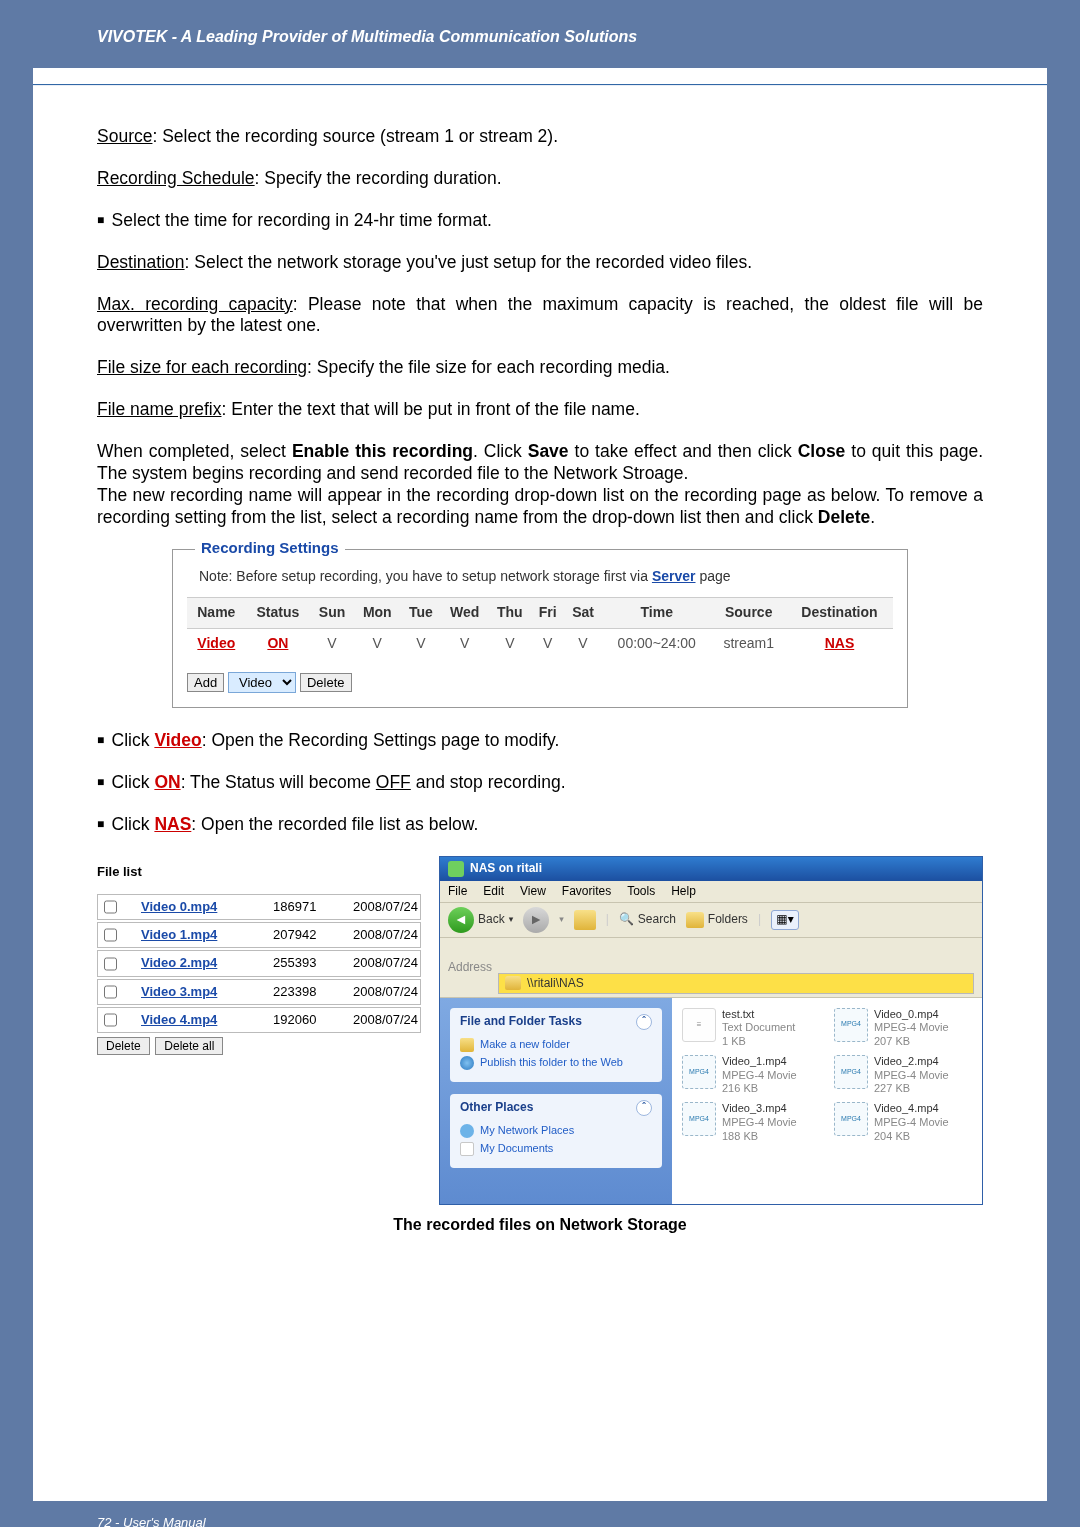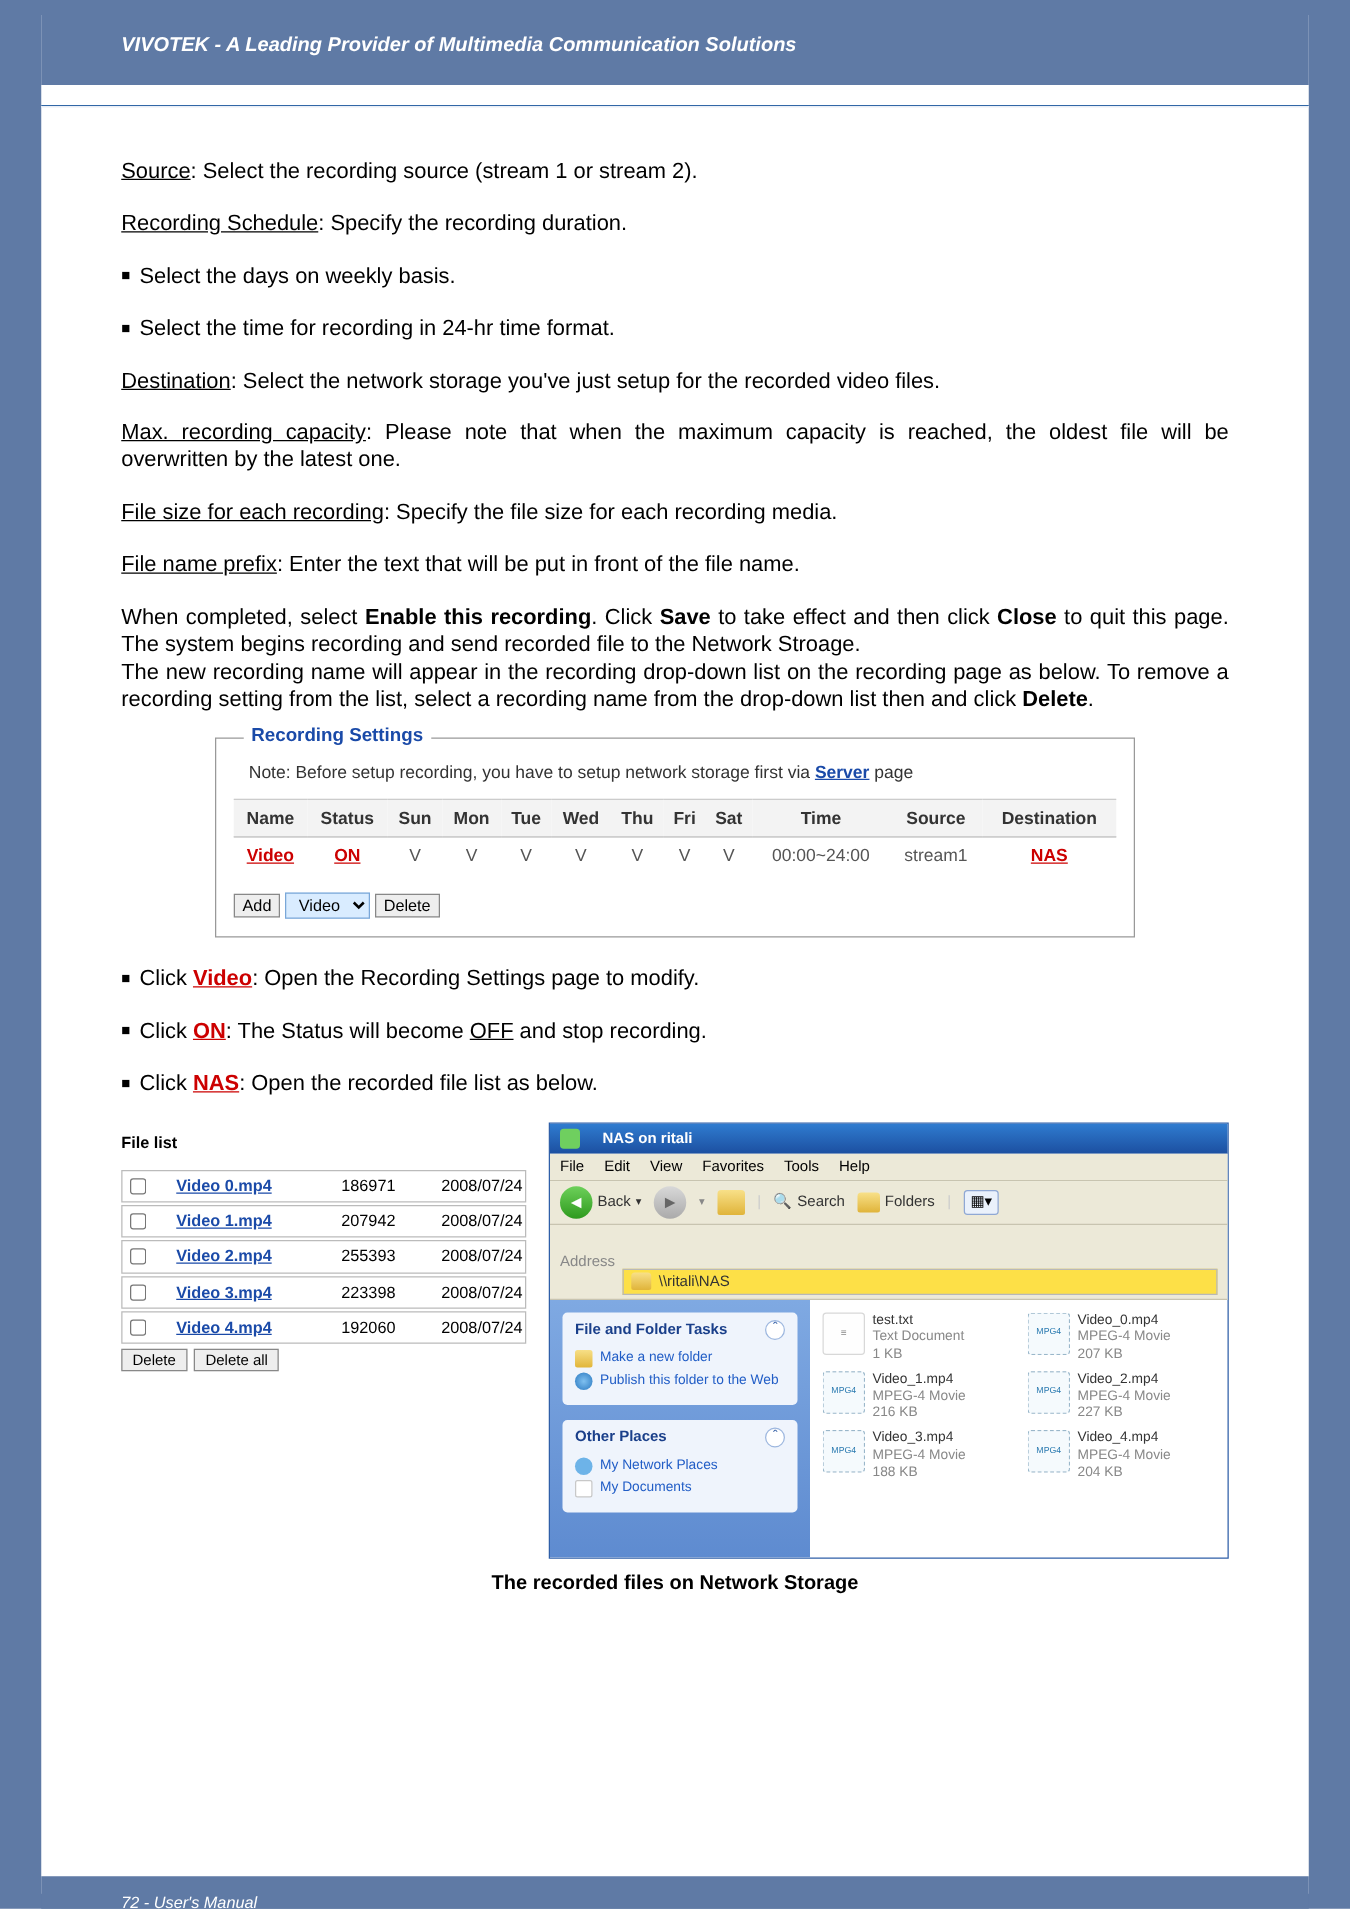--- a/index.html
+++ b/index.html
@@ -121,41 +121,41 @@
     width: 642px;
     border:1px solid #2f5fa8;
     font-size:12px;
     background:#fff;
   }
   .ex-title {
     background: linear-gradient(to bottom,#2f7cd0,#1c4fa0);
     color:#fff;
     padding:4px 8px;
     font-weight:bold;
-    display:flex; align-items:center; gap:18px;
+    display:flex; align-items:center; gap:6px;
   }
   .ex-title .ico { width:16px;height:16px;background:#6fcf5f;border-radius:3px;display:inline-block;}
   .ex-menu { background:#ece9d8; padding:3px 8px; border-bottom:1px solid #c8c4b0; color:#000000;}
   .ex-menu span { margin-right:16px; }
   .ex-toolbar {
     background:#ece9d8; padding:4px 8px; border-bottom:1px solid #c8c4b0;
     display:flex; align-items:center; gap:10px;
   }
   .ex-toolbar .back { display:flex;align-items:center;gap:4px;}
   .circ { width:26px;height:26px;border-radius:50%;display:inline-flex;align-items:center;justify-content:center;color:#fff;font-size:14px;}
   .circ.green{background:linear-gradient(#6dd05a,#2e9a1e);}
   .circ.grey{background:linear-gradient(#d8d8d8,#aaa);color:#666;}
   .fld-ico{width:22px;height:20px;background:linear-gradient(#f8e088,#e0b43a);border-radius:3px 3px 2px 2px;display:inline-block;}
   .tb-btn{display:flex;align-items:center;gap:4px;color:#333;}
   .vw{width:28px;height:20px;border:1px solid #8fa8d4;background:#eaf1fb;border-radius:3px;display:inline-flex;align-items:center;justify-content:center;}
   .ex-addr { background:#ece9d8; padding:3px 8px; border-bottom:1px solid #c8c4b0; display:flex; align-items:center; gap:6px; color:#888;}
   .ex-addr .ab{flex:1;background:#fde047;border:1px solid #b8b8b8;padding:2px 6px;color:#333;display:flex;align-items:flex-start;gap:6px;margin-top:32px;}
   .ex-body { display:flex; height:206px; overflow:hidden;}
   .ex-side {
-    width:208px;
+    width:232px;
     background:linear-gradient(#7fa9e2,#5e8bd0);
     padding:10px;
   }
   .ex-box {
     background:#eff4fc;
     border-radius:4px;
     padding:6px 10px 10px 10px;
     margin-bottom:12px;
   }
   .ex-box h4{color:#1a3f8a;font-size:12px;font-weight:bold;margin-bottom:6px;display:flex;justify-content:space-between;align-items:center;}
@@ -186,21 +186,20 @@
   <div class="hdr-wrap">
     <div class="hdr">VIVOTEK - A Leading Provider of Multimedia Communication Solutions</div>
   </div>
   <div class="hdr-line"></div>
 
   <div class="content">
     <p class="para"><span class="u">Source</span><span>: Select the recording source (stream 1 or stream 2).</span></p>
 
     <p class="para"><span class="u">Recording Schedule</span><span>: Specify the recording duration.</span></p>
 
-    <p class="bullet">Select the days on weekly basis.</p>
     <p class="bullet">Select the time for recording in 24-hr time format.</p>
 
     <p class="para"><span class="u">Destination</span><span>: Select the network storage you've just setup for the recorded video files.</span></p>
 
     <p class="para"><span class="u">Max. recording capacity</span><span>: Please note that when the maximum capacity is reached, the oldest file will be overwritten by the latest one.</span></p>
 
     <p class="para"><span class="u">File size for each recording</span><span>: Specify the file size for each recording media.</span></p>
 
     <p class="para"><span class="u">File name prefix</span><span>: Enter the text that will be put in front of the file name.</span></p>
 

